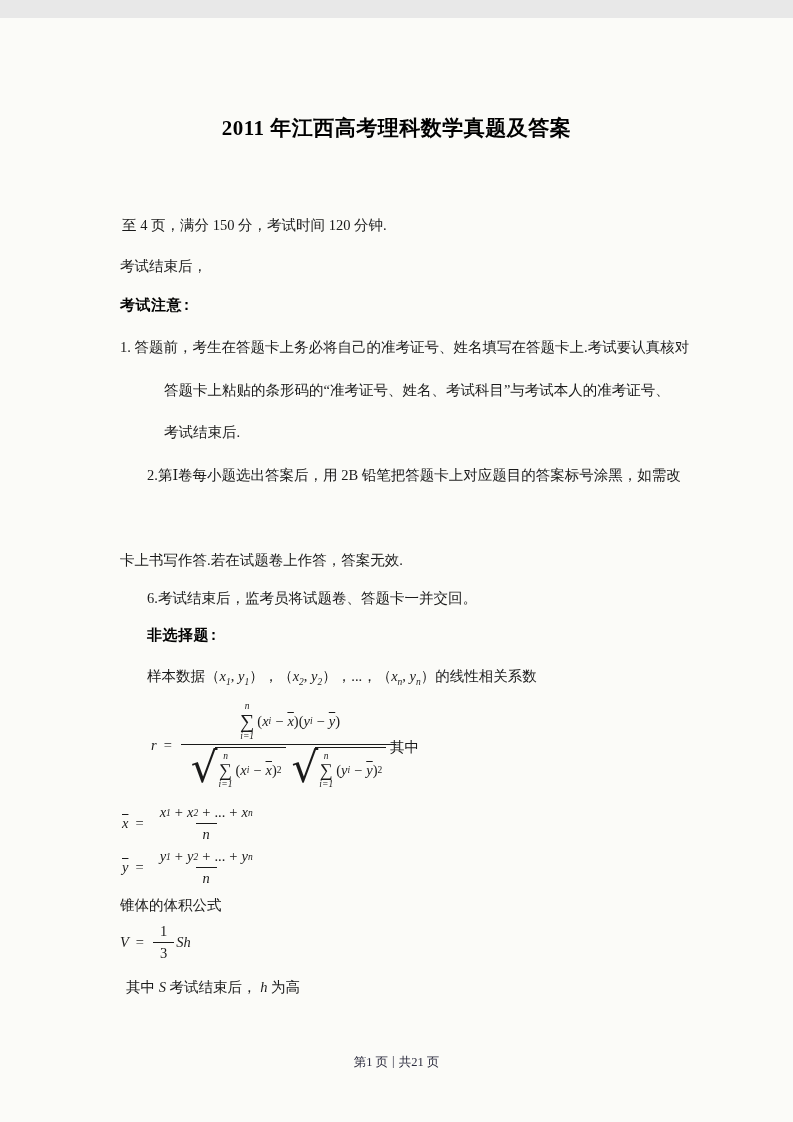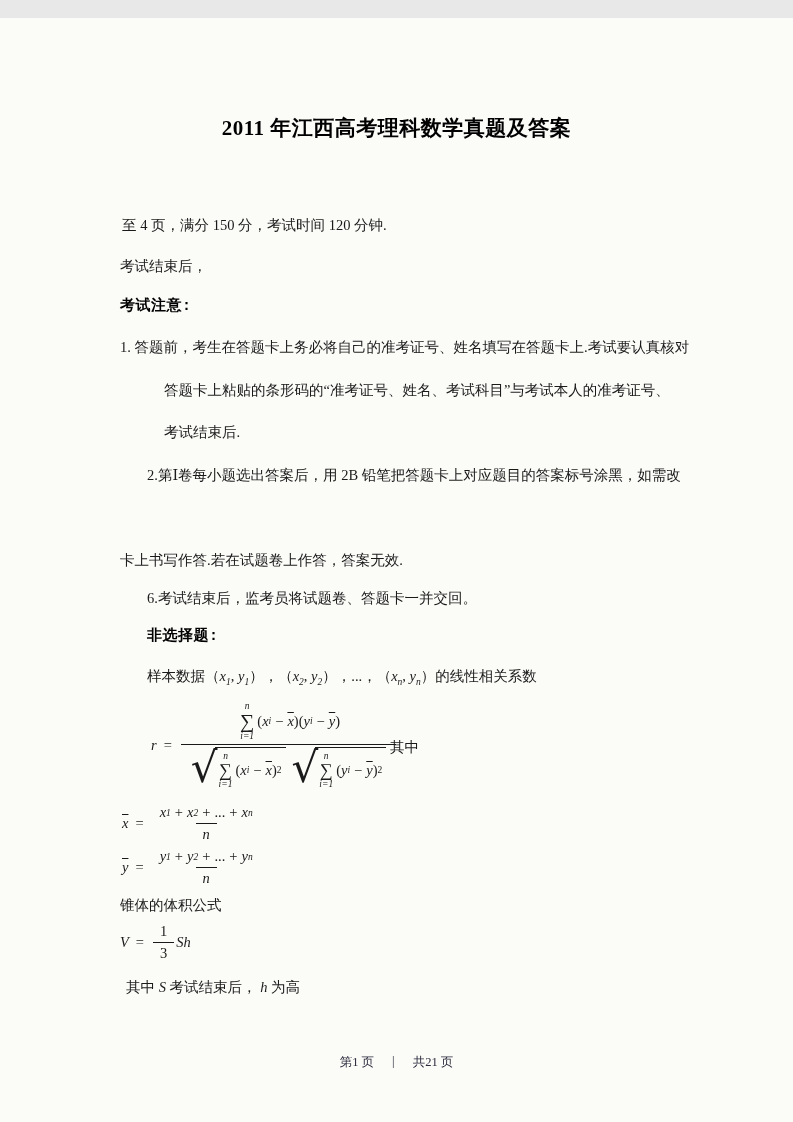--- a/index.html
+++ b/index.html
@@ -33,21 +33,21 @@
   .g{display:inline-flex;align-items:center;}
   .sum{display:inline-flex;flex-direction:column;align-items:center;line-height:1;margin:0 3px;}
   .sum .slim{font-size:9.5px;font-style:italic;line-height:1.1;}
   .sum .ssig{font-size:20px;line-height:1;}
   .sqrt{display:inline-flex;align-items:stretch;margin:0 3px;}
   .srad{font-size:42px;line-height:1;align-self:flex-start;margin-right:-3px;font-family:"DejaVu Sans",sans-serif;}
   .src{display:inline-flex;align-items:center;border-top:1.2px solid #1a1a1a;padding:3px 4px 0 1px;}
   .sqrt .sum .ssig{font-size:18px;}
   
   .footer{
-    position:absolute;left:0;right:0;display:flex;justify-content:center;gap:18px;
+    position:absolute;left:0;right:0;display:flex;justify-content:center;gap:4px;
     font-size:12.5px;color:#2a2a3c;
   }
 </style>
 </head>
 <body>
 
 <div class="page">
 
   <div class="title" style="top:96px">2011 年江西高考理科数学真题及答案</div>
 

